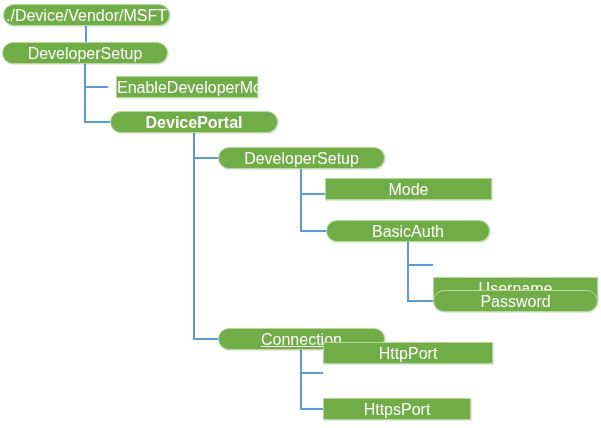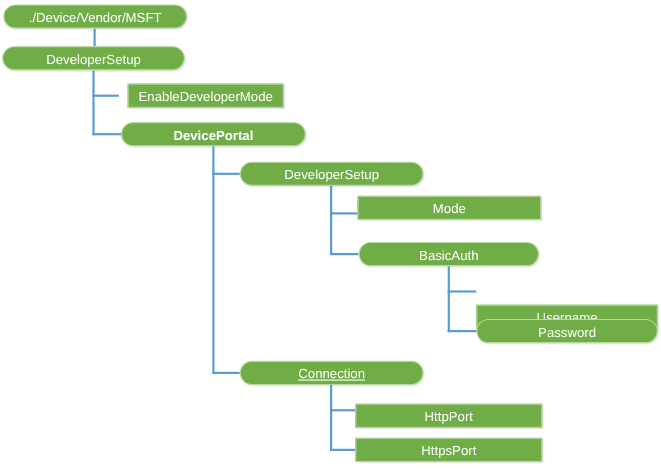--- a/index.html
+++ b/index.html
@@ -10,21 +10,21 @@
     background: #ffffff;
     font-family: "Liberation Sans", sans-serif;
     overflow: hidden;
   }
   .node {
     position: absolute;
     height: 22px;
     width: 167px;
     background: #70AD47;
     color: #ffffff;
-    font-size: 12px;
+    font-size: 16px;
     line-height: 22px;
     text-align: center;
     box-sizing: border-box;
     border: 1px solid #b7d8a0;
     box-shadow: 1px 1px 1px rgba(0,0,0,0.10);
     white-space: nowrap;
   }
   .pill { border-radius: 11px; }
   .rect { border-radius: 0; }
   .line {
@@ -38,22 +38,22 @@
   .n0  { left: 3px;   top: 4px;   }
   .n1  { left: 2px;   top: 42px;  width: 166px; }
   .n2  { left: 116px; top: 76px;  width: 142px; }
   .n3  { left: 110px; top: 111px; width: 168px; font-weight: bold; }
   .n4  { left: 218px; top: 147px; }
   .n5  { left: 325px; top: 178px; }
   .n6  { left: 326px; top: 220px; width: 164px; }
   .n7  { left: 433px; top: 254px; width: 165px; margin-top: 23px; }
   .n8  { left: 433px; top: 290px; width: 165px; border-radius: 11px; }
   .n9  { left: 218px; top: 328px; text-decoration: underline; }
-  .n10 { left: 323px; top: 367px; width: 170px; }
-  .n11 { left: 323px; top: 398px; width: 170px; }
+  .n10 { left: 323px; top: 342px; width: 170px; }
+  .n11 { left: 323px; top: 398px; width: 148px; }
 
   
   .c1  { left: 85px;  top: 26px;  height: 16px; }   
   .c2  { left: 84px;  top: 64px;  height: 59px; }   
   .c2a { left: 84px;  top: 86px;  width: 24px; }    
   .c2b { left: 84px;  top: 121px; width: 26px; }    
   .c3  { left: 193px; top: 133px; height: 206px; }  
   .c3a { left: 193px; top: 157px; width: 25px; }    
   .c3b { left: 193px; top: 338px; width: 25px; }    
   .c4  { left: 300px; top: 169px; height: 62px; }   

